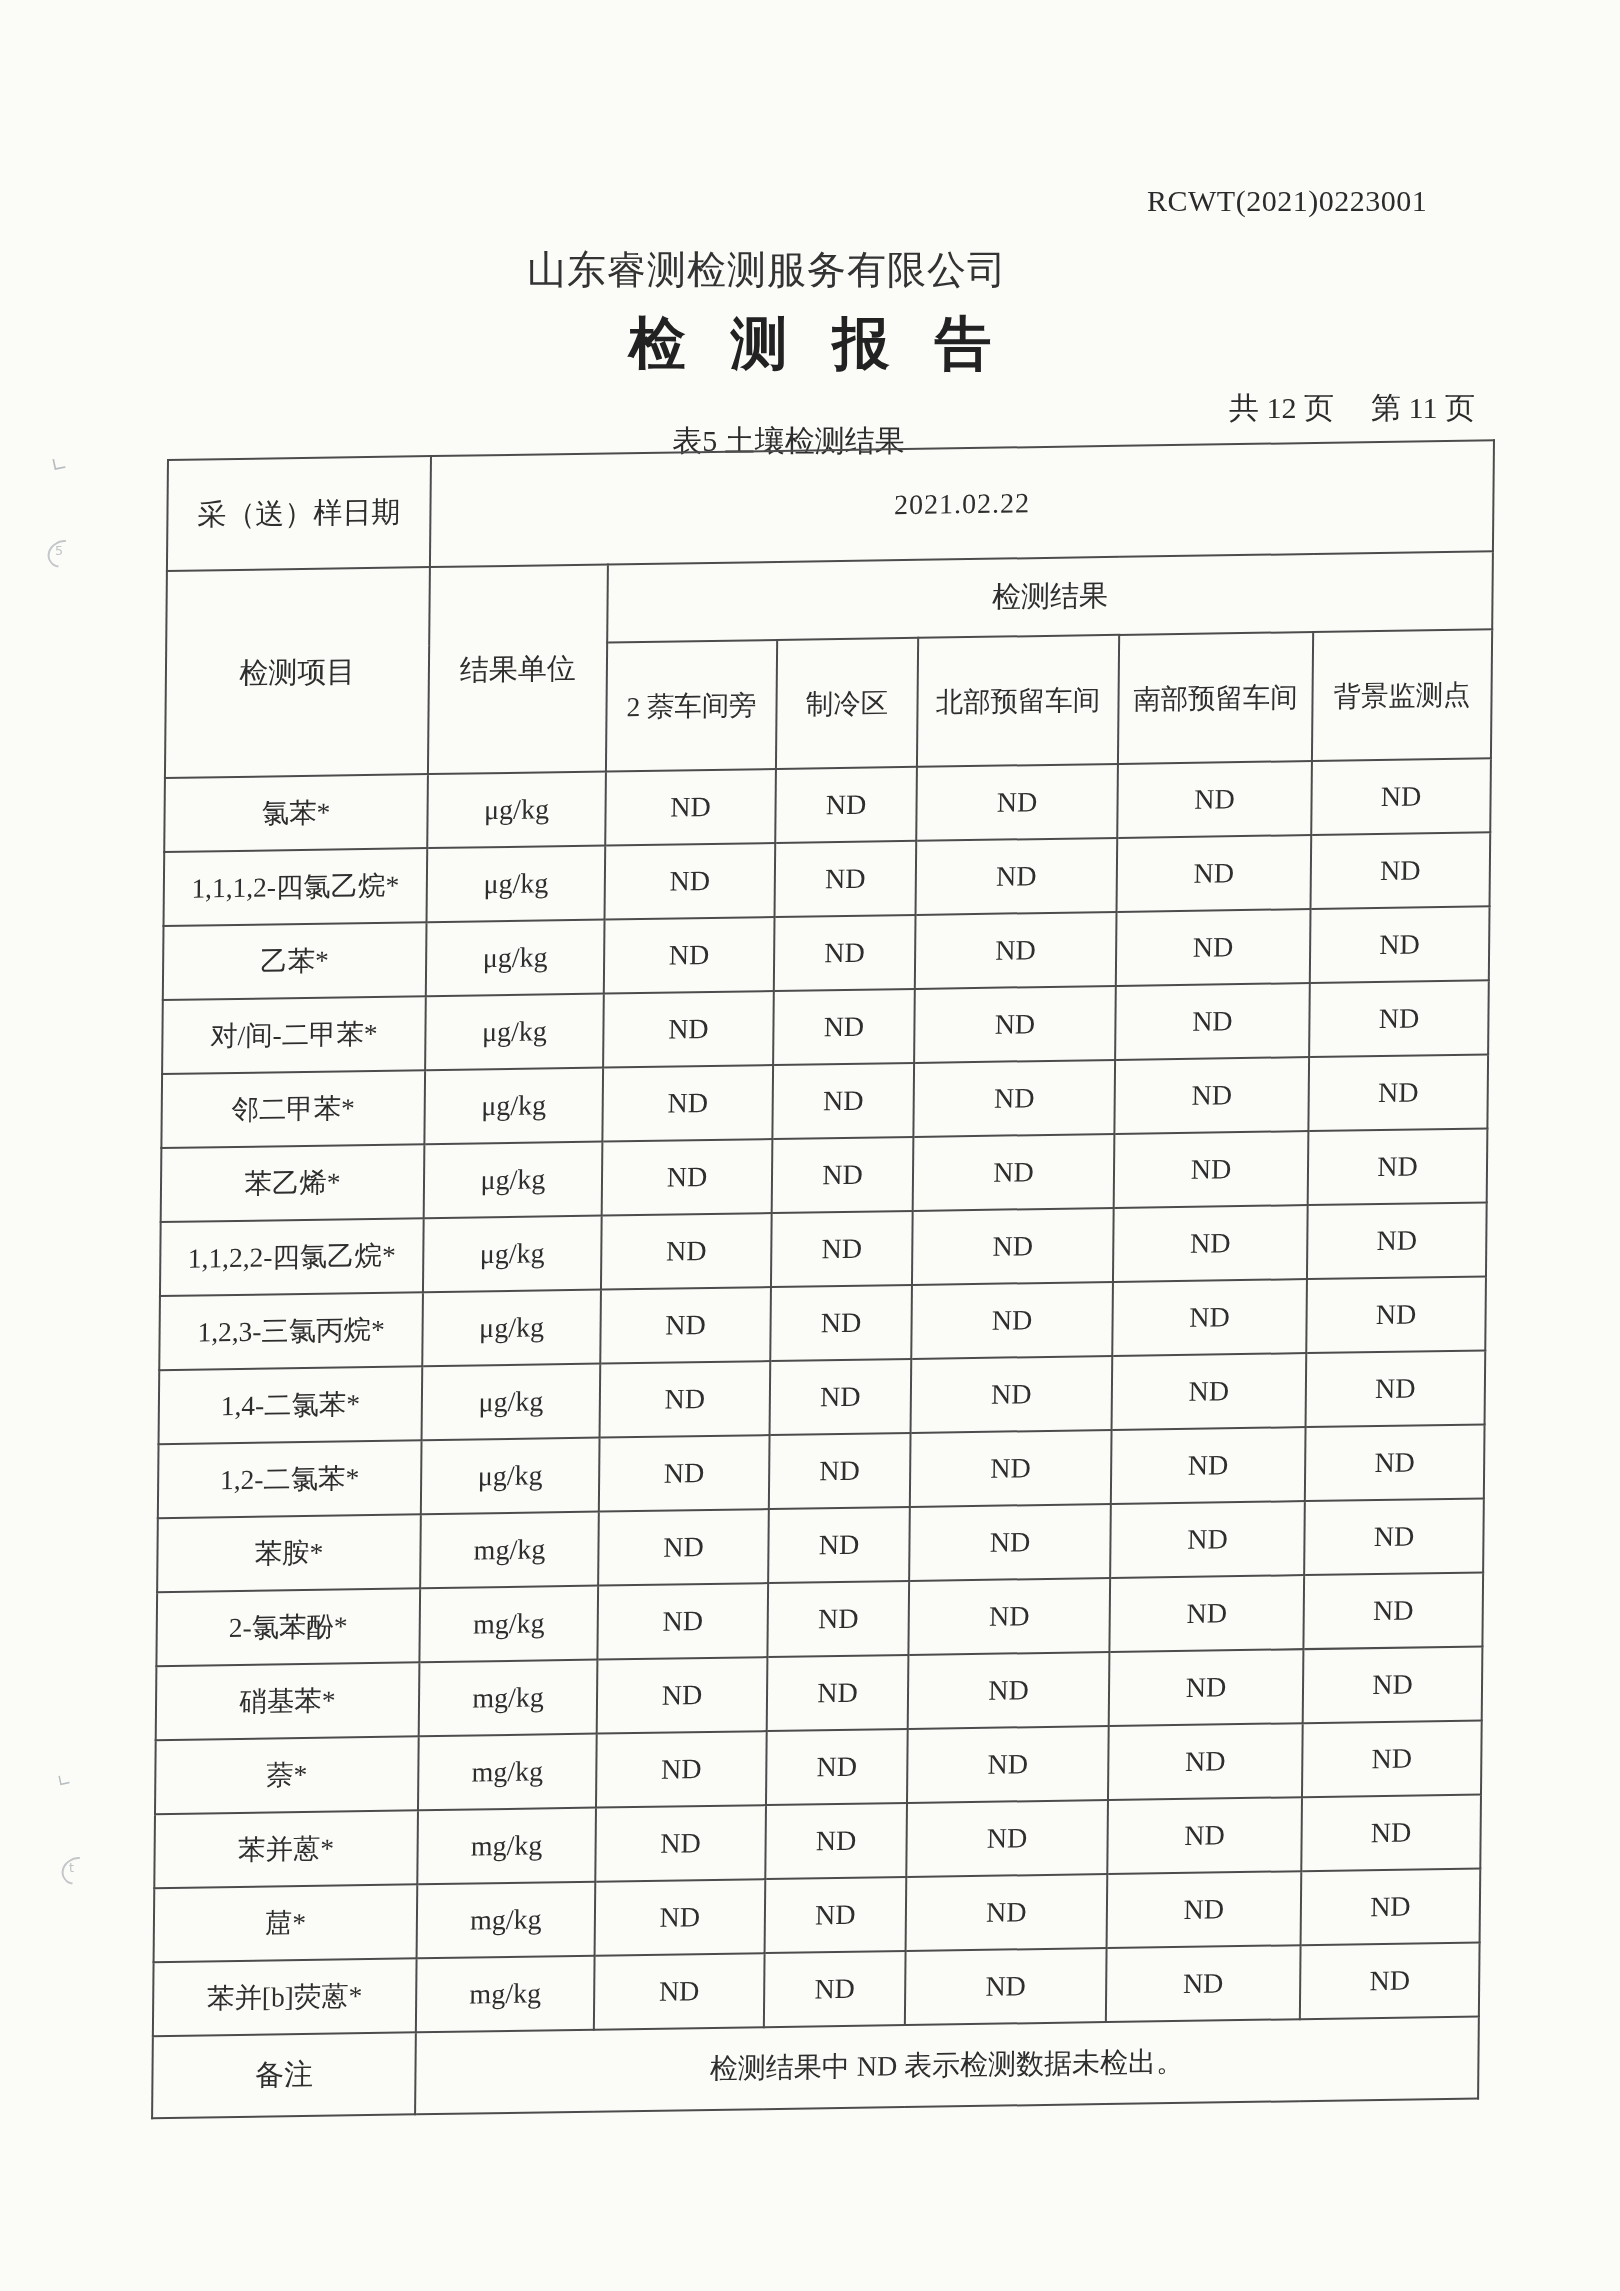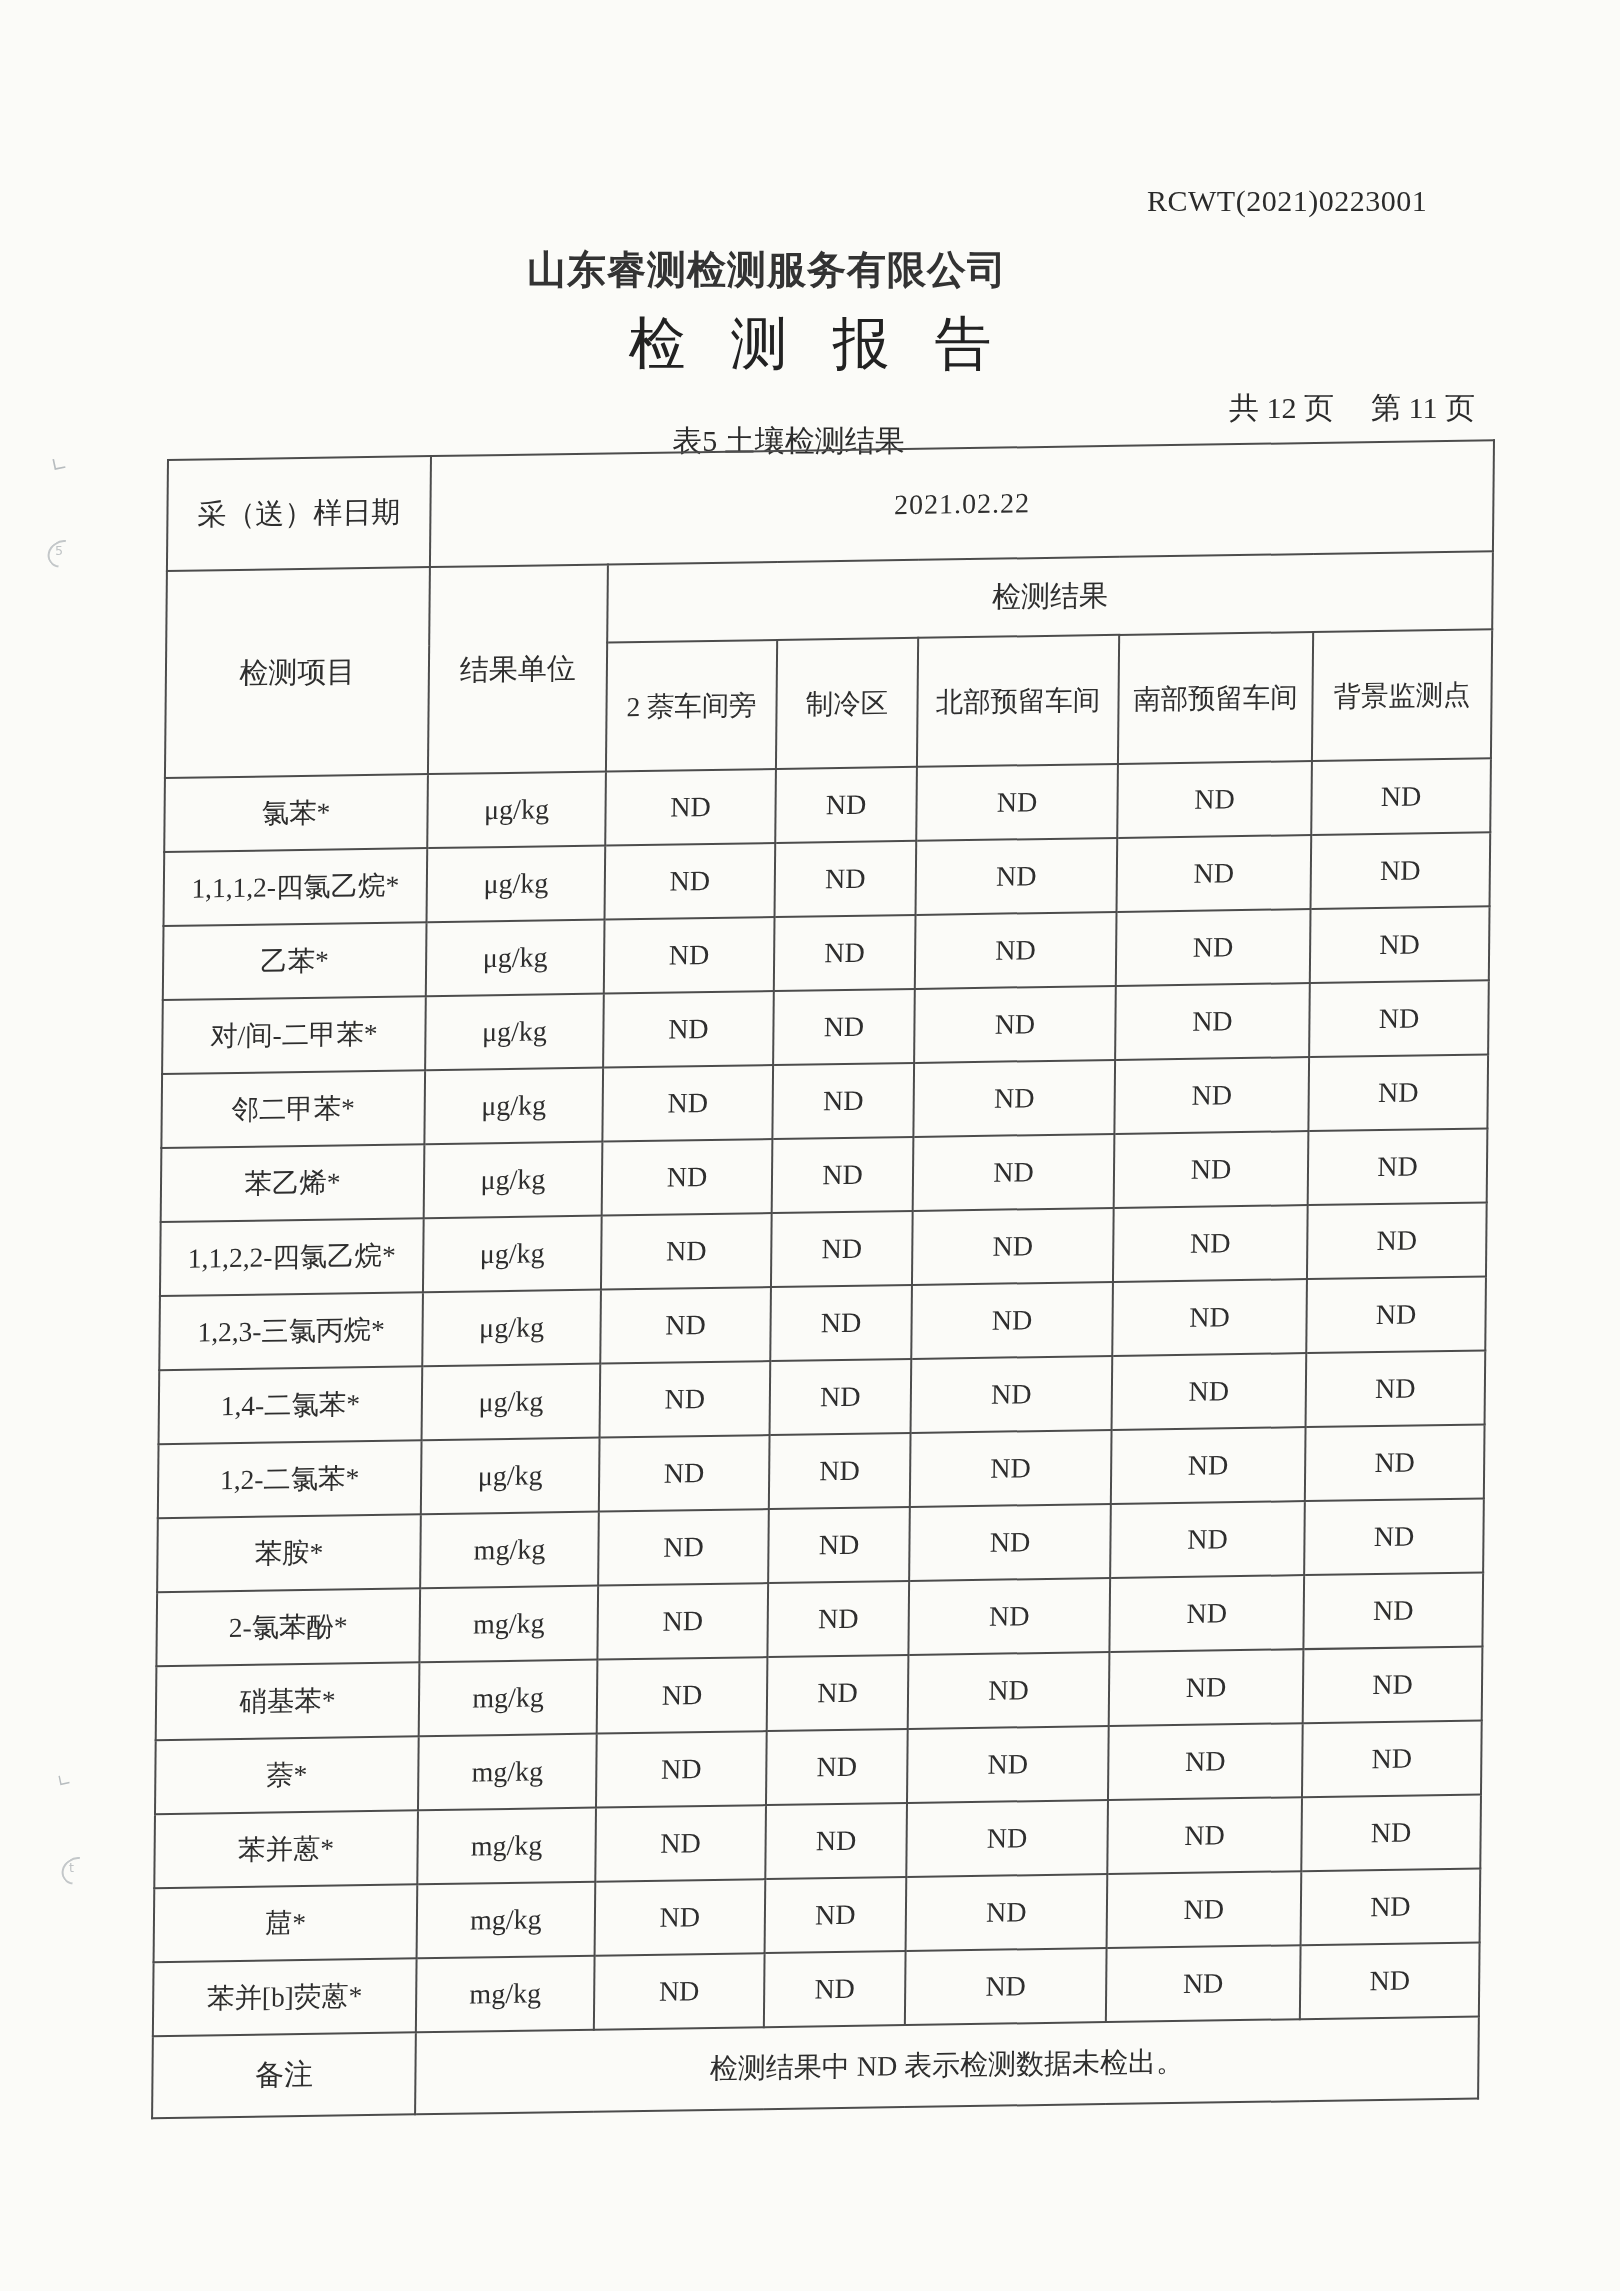--- a/index.html
+++ b/index.html
@@ -18,26 +18,25 @@
   .report-no{
     position:absolute; left:1147px; top:184px;
     font-size:30px; letter-spacing:0.5px; color:#2b2b2b;
     white-space:nowrap;
   }
   .company{
     position:absolute; left:0; right:86px; top:243px;
     text-align:center;
     font-size:39px; color:#333; letter-spacing:1px;
     white-space:nowrap;
-    font-weight:bold;
   }
   .title{
     position:absolute; left:45px; right:0; top:306px;
     text-align:center;
-    font-size:57px; font-weight:400; color:#222;
+    font-size:57px; font-weight:700; color:#222;
     letter-spacing:45px;
     white-space:nowrap;
   }
   .caption{
     position:absolute; left:0; right:43px; top:421px;
     text-align:center;
     font-size:30px; color:#2d2d2d;
     white-space:nowrap;
   }
   .pageinfo{

